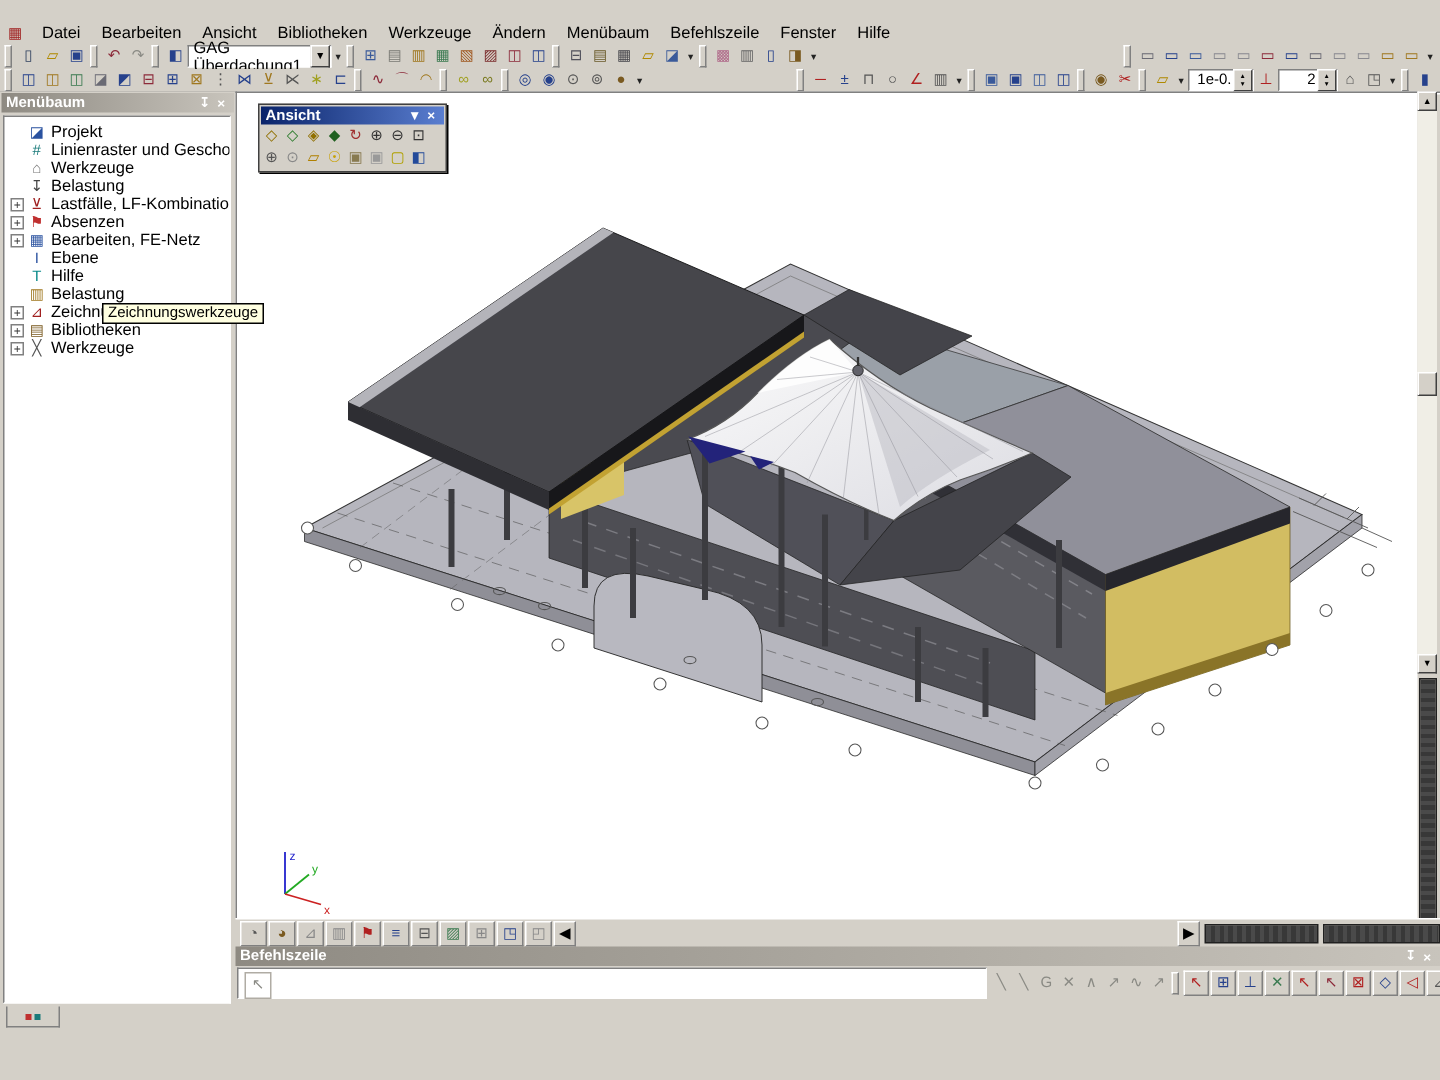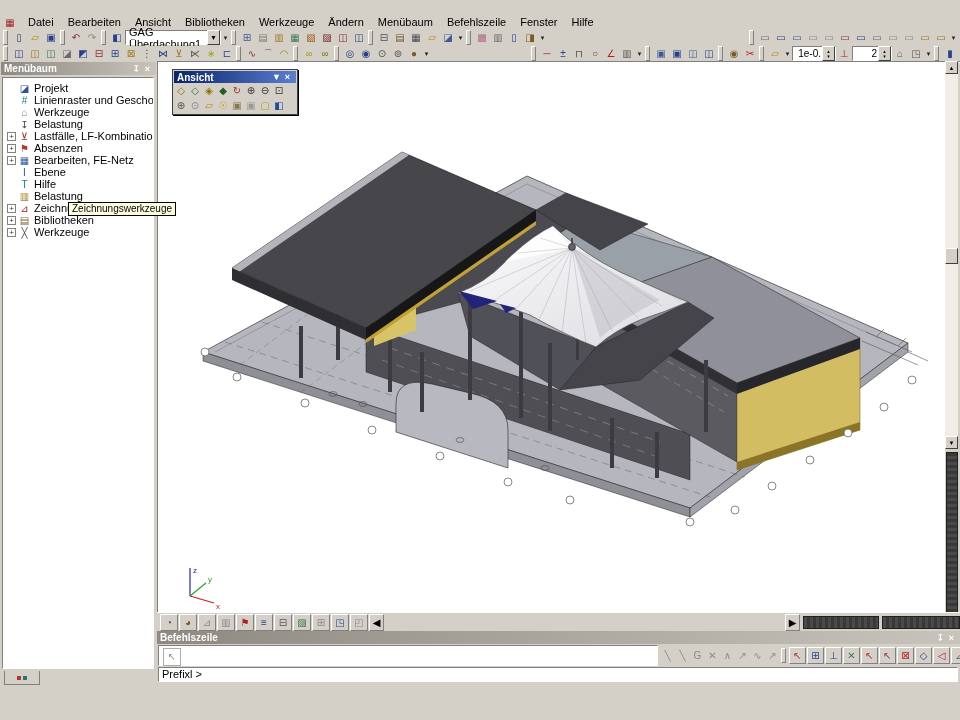--- a/index.html
+++ b/index.html
@@ -585,19 +585,16 @@
         <span class="tbtn" style="color: rgb(38, 65, 140); border-width: 1px; border-style: solid; border-color: rgb(255, 255, 255) rgb(128, 128, 128) rgb(128, 128, 128) rgb(255, 255, 255); border-image: initial; margin-right: 1px;">⊥</span>
         <span class="tbtn" style="color: rgb(58, 122, 80); border-width: 1px; border-style: solid; border-color: rgb(255, 255, 255) rgb(128, 128, 128) rgb(128, 128, 128) rgb(255, 255, 255); border-image: initial; margin-right: 1px;">✕</span>
         <span class="tbtn" style="color: rgb(176, 32, 32); border-width: 1px; border-style: solid; border-color: rgb(255, 255, 255) rgb(128, 128, 128) rgb(128, 128, 128) rgb(255, 255, 255); border-image: initial; margin-right: 1px;">↖</span>
         <span class="tbtn" style="color: rgb(140, 42, 58); border-width: 1px; border-style: solid; border-color: rgb(255, 255, 255) rgb(128, 128, 128) rgb(128, 128, 128) rgb(255, 255, 255); border-image: initial; margin-right: 1px;">↖</span>
         <span class="tbtn" style="color: rgb(176, 32, 32); border-width: 1px; border-style: solid; border-color: rgb(255, 255, 255) rgb(128, 128, 128) rgb(128, 128, 128) rgb(255, 255, 255); border-image: initial; margin-right: 1px;">⊠</span>
         <span class="tbtn" style="color: rgb(38, 65, 140); border-width: 1px; border-style: solid; border-color: rgb(255, 255, 255) rgb(128, 128, 128) rgb(128, 128, 128) rgb(255, 255, 255); border-image: initial; margin-right: 1px;">◇</span>
         <span class="tbtn" style="color: rgb(176, 32, 32); border-width: 1px; border-style: solid; border-color: rgb(255, 255, 255) rgb(128, 128, 128) rgb(128, 128, 128) rgb(255, 255, 255); border-image: initial; margin-right: 1px;">◁</span>
         <span class="tbtn" style="color: rgb(85, 85, 85); border-width: 1px; border-style: solid; border-color: rgb(255, 255, 255) rgb(128, 128, 128) rgb(128, 128, 128) rgb(255, 255, 255); border-image: initial; margin-right: 1px;">⊿</span>
       </span>
   </div>
-  <div class="cmdline">
-    <span>Prefixl &gt;</span>
-  </div>
 
 
 
 </div>
 
 </body></html>

